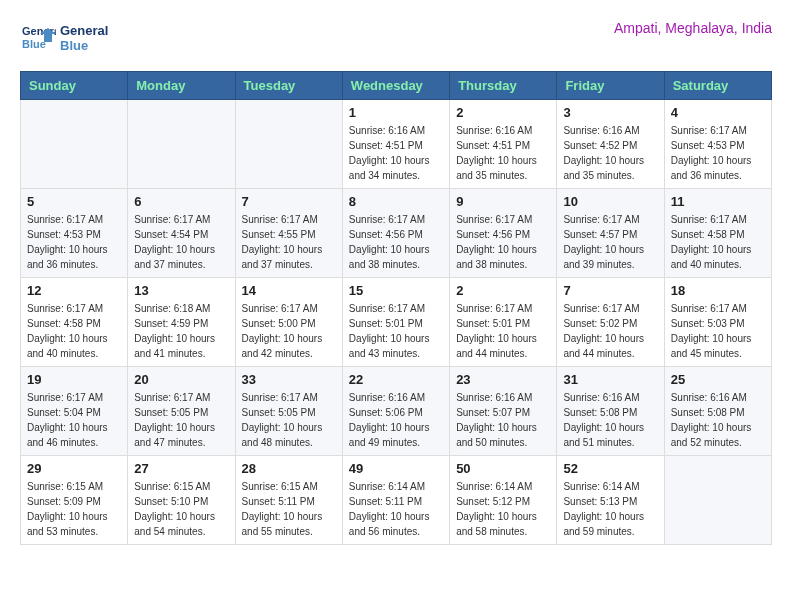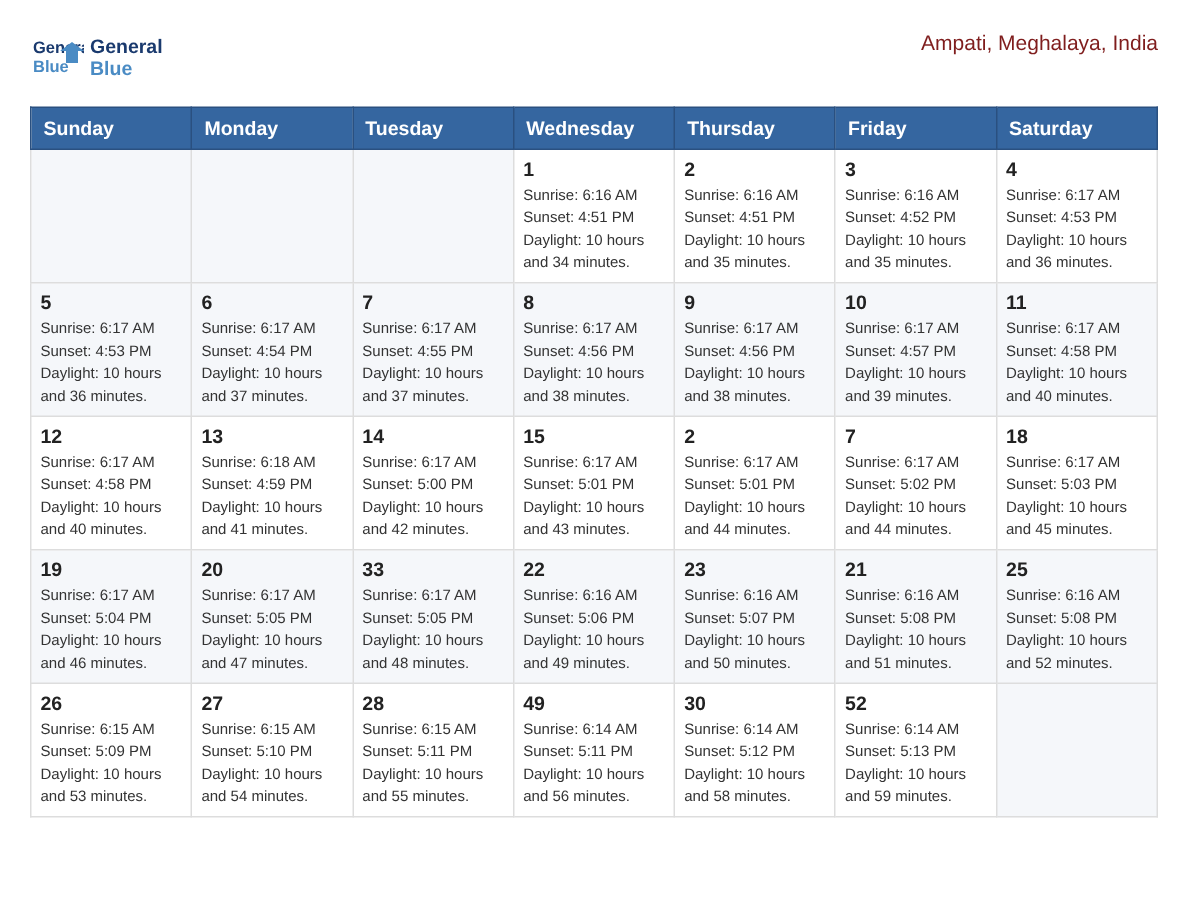--- a/index.html
+++ b/index.html
@@ -28,30 +28,30 @@
     .title-block {
       text-align: right;
     }
     .month-title {
       font-size: 32px;
       font-weight: normal;
       color: #222;
     }
     .location {
       font-size: 14px;
-      color: #7f1d1d;
+      color: #a21caf;
     }
     .calendar {
       width: 100%;
       border-collapse: collapse;
       border: 1px solid #ccc;
     }
     .calendar th {
       background-color: #3566a0;
-      color: #ffffff;
+      color: #86efac;
       text-align: left;
       padding: 6px 8px;
       font-size: 13px;
       font-weight: bold;
       border: 1px solid #2a5080;
     }
     .calendar td {
       width: calc(100% / 7);
       vertical-align: top;
       border: 1px solid #ddd;
@@ -209,47 +209,47 @@
         </td>
         <td>
           <div class="day-number">22</div>
           <div class="day-info">Sunrise: 6:16 AM<br>Sunset: 5:06 PM<br>Daylight: 10 hours and 49 minutes.</div>
         </td>
         <td>
           <div class="day-number">23</div>
           <div class="day-info">Sunrise: 6:16 AM<br>Sunset: 5:07 PM<br>Daylight: 10 hours and 50 minutes.</div>
         </td>
         <td>
-          <div class="day-number">21</div>
+          <div class="day-number">31</div>
           <div class="day-info">Sunrise: 6:16 AM<br>Sunset: 5:08 PM<br>Daylight: 10 hours and 51 minutes.</div>
         </td>
         <td>
           <div class="day-number">25</div>
           <div class="day-info">Sunrise: 6:16 AM<br>Sunset: 5:08 PM<br>Daylight: 10 hours and 52 minutes.</div>
         </td>
       </tr>
       <tr>
         <td>
-          <div class="day-number">26</div>
+          <div class="day-number">29</div>
           <div class="day-info">Sunrise: 6:15 AM<br>Sunset: 5:09 PM<br>Daylight: 10 hours and 53 minutes.</div>
         </td>
         <td>
           <div class="day-number">27</div>
           <div class="day-info">Sunrise: 6:15 AM<br>Sunset: 5:10 PM<br>Daylight: 10 hours and 54 minutes.</div>
         </td>
         <td>
           <div class="day-number">28</div>
           <div class="day-info">Sunrise: 6:15 AM<br>Sunset: 5:11 PM<br>Daylight: 10 hours and 55 minutes.</div>
         </td>
         <td>
           <div class="day-number">49</div>
           <div class="day-info">Sunrise: 6:14 AM<br>Sunset: 5:11 PM<br>Daylight: 10 hours and 56 minutes.</div>
         </td>
         <td>
-          <div class="day-number">30</div>
+          <div class="day-number">50</div>
           <div class="day-info">Sunrise: 6:14 AM<br>Sunset: 5:12 PM<br>Daylight: 10 hours and 58 minutes.</div>
         </td>
         <td>
           <div class="day-number">52</div>
           <div class="day-info">Sunrise: 6:14 AM<br>Sunset: 5:13 PM<br>Daylight: 10 hours and 59 minutes.</div>
         </td>
         <td class="empty"></td>
       </tr>
     </tbody>
 </table>

